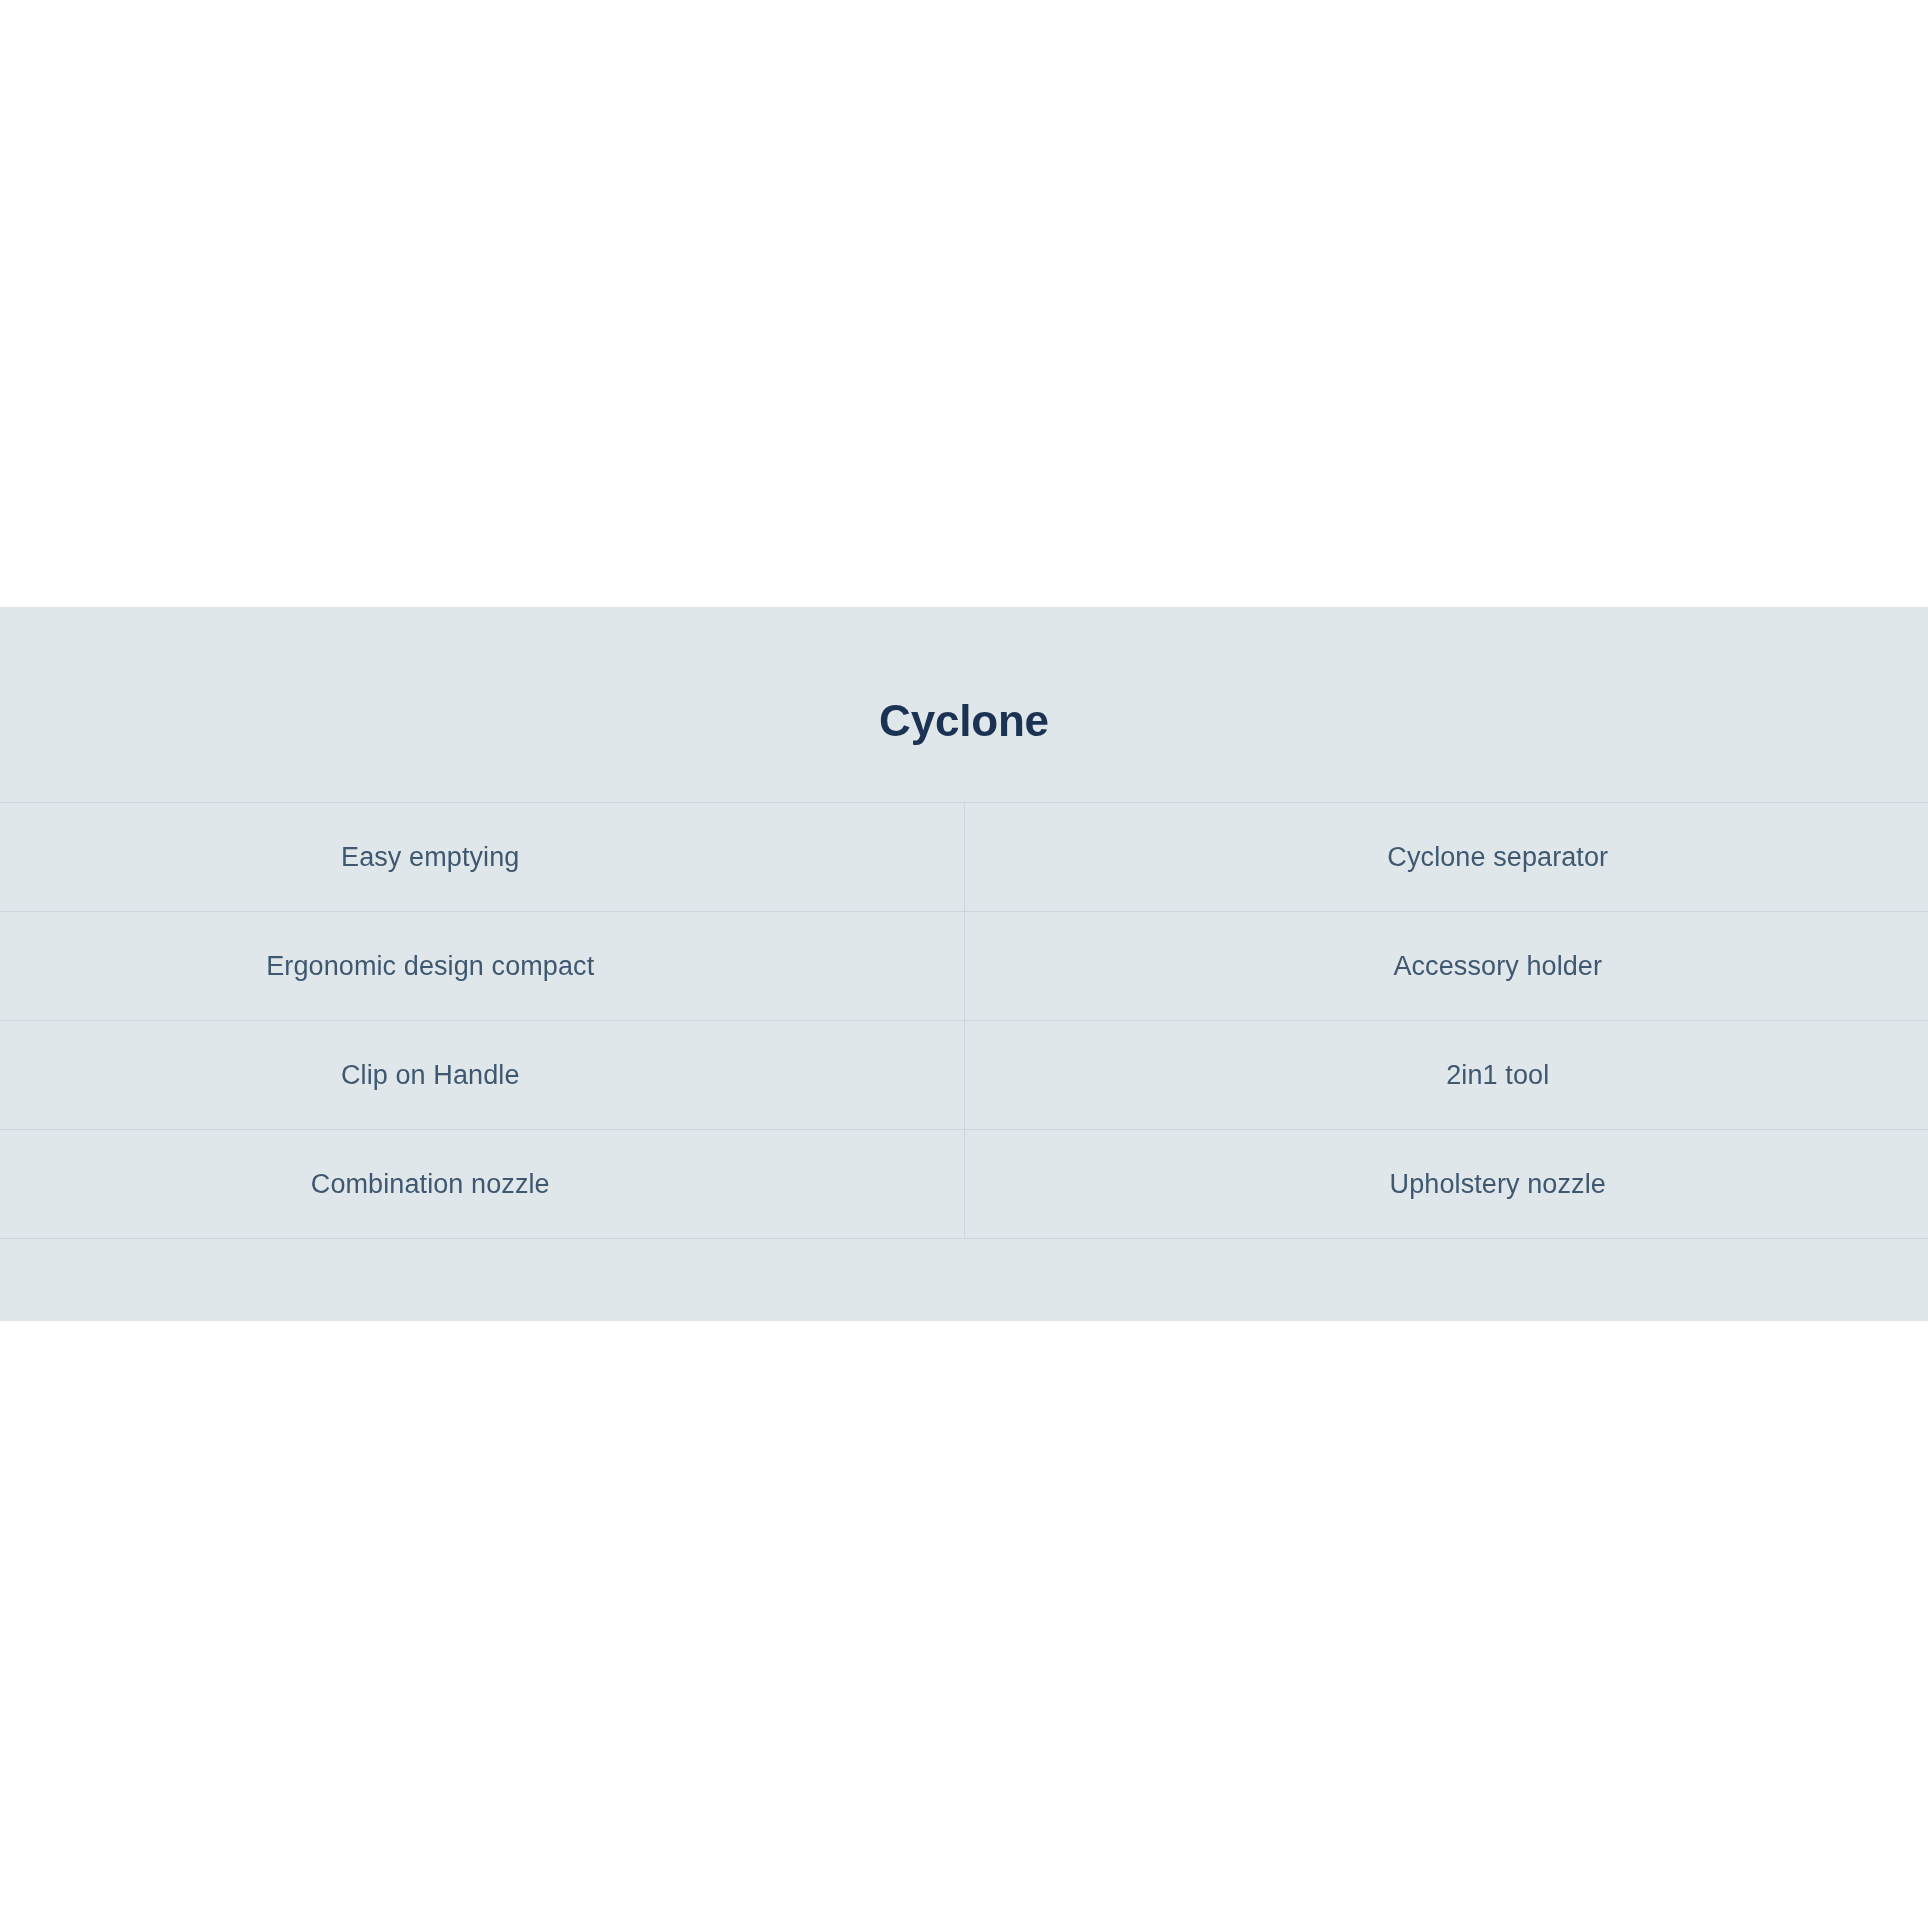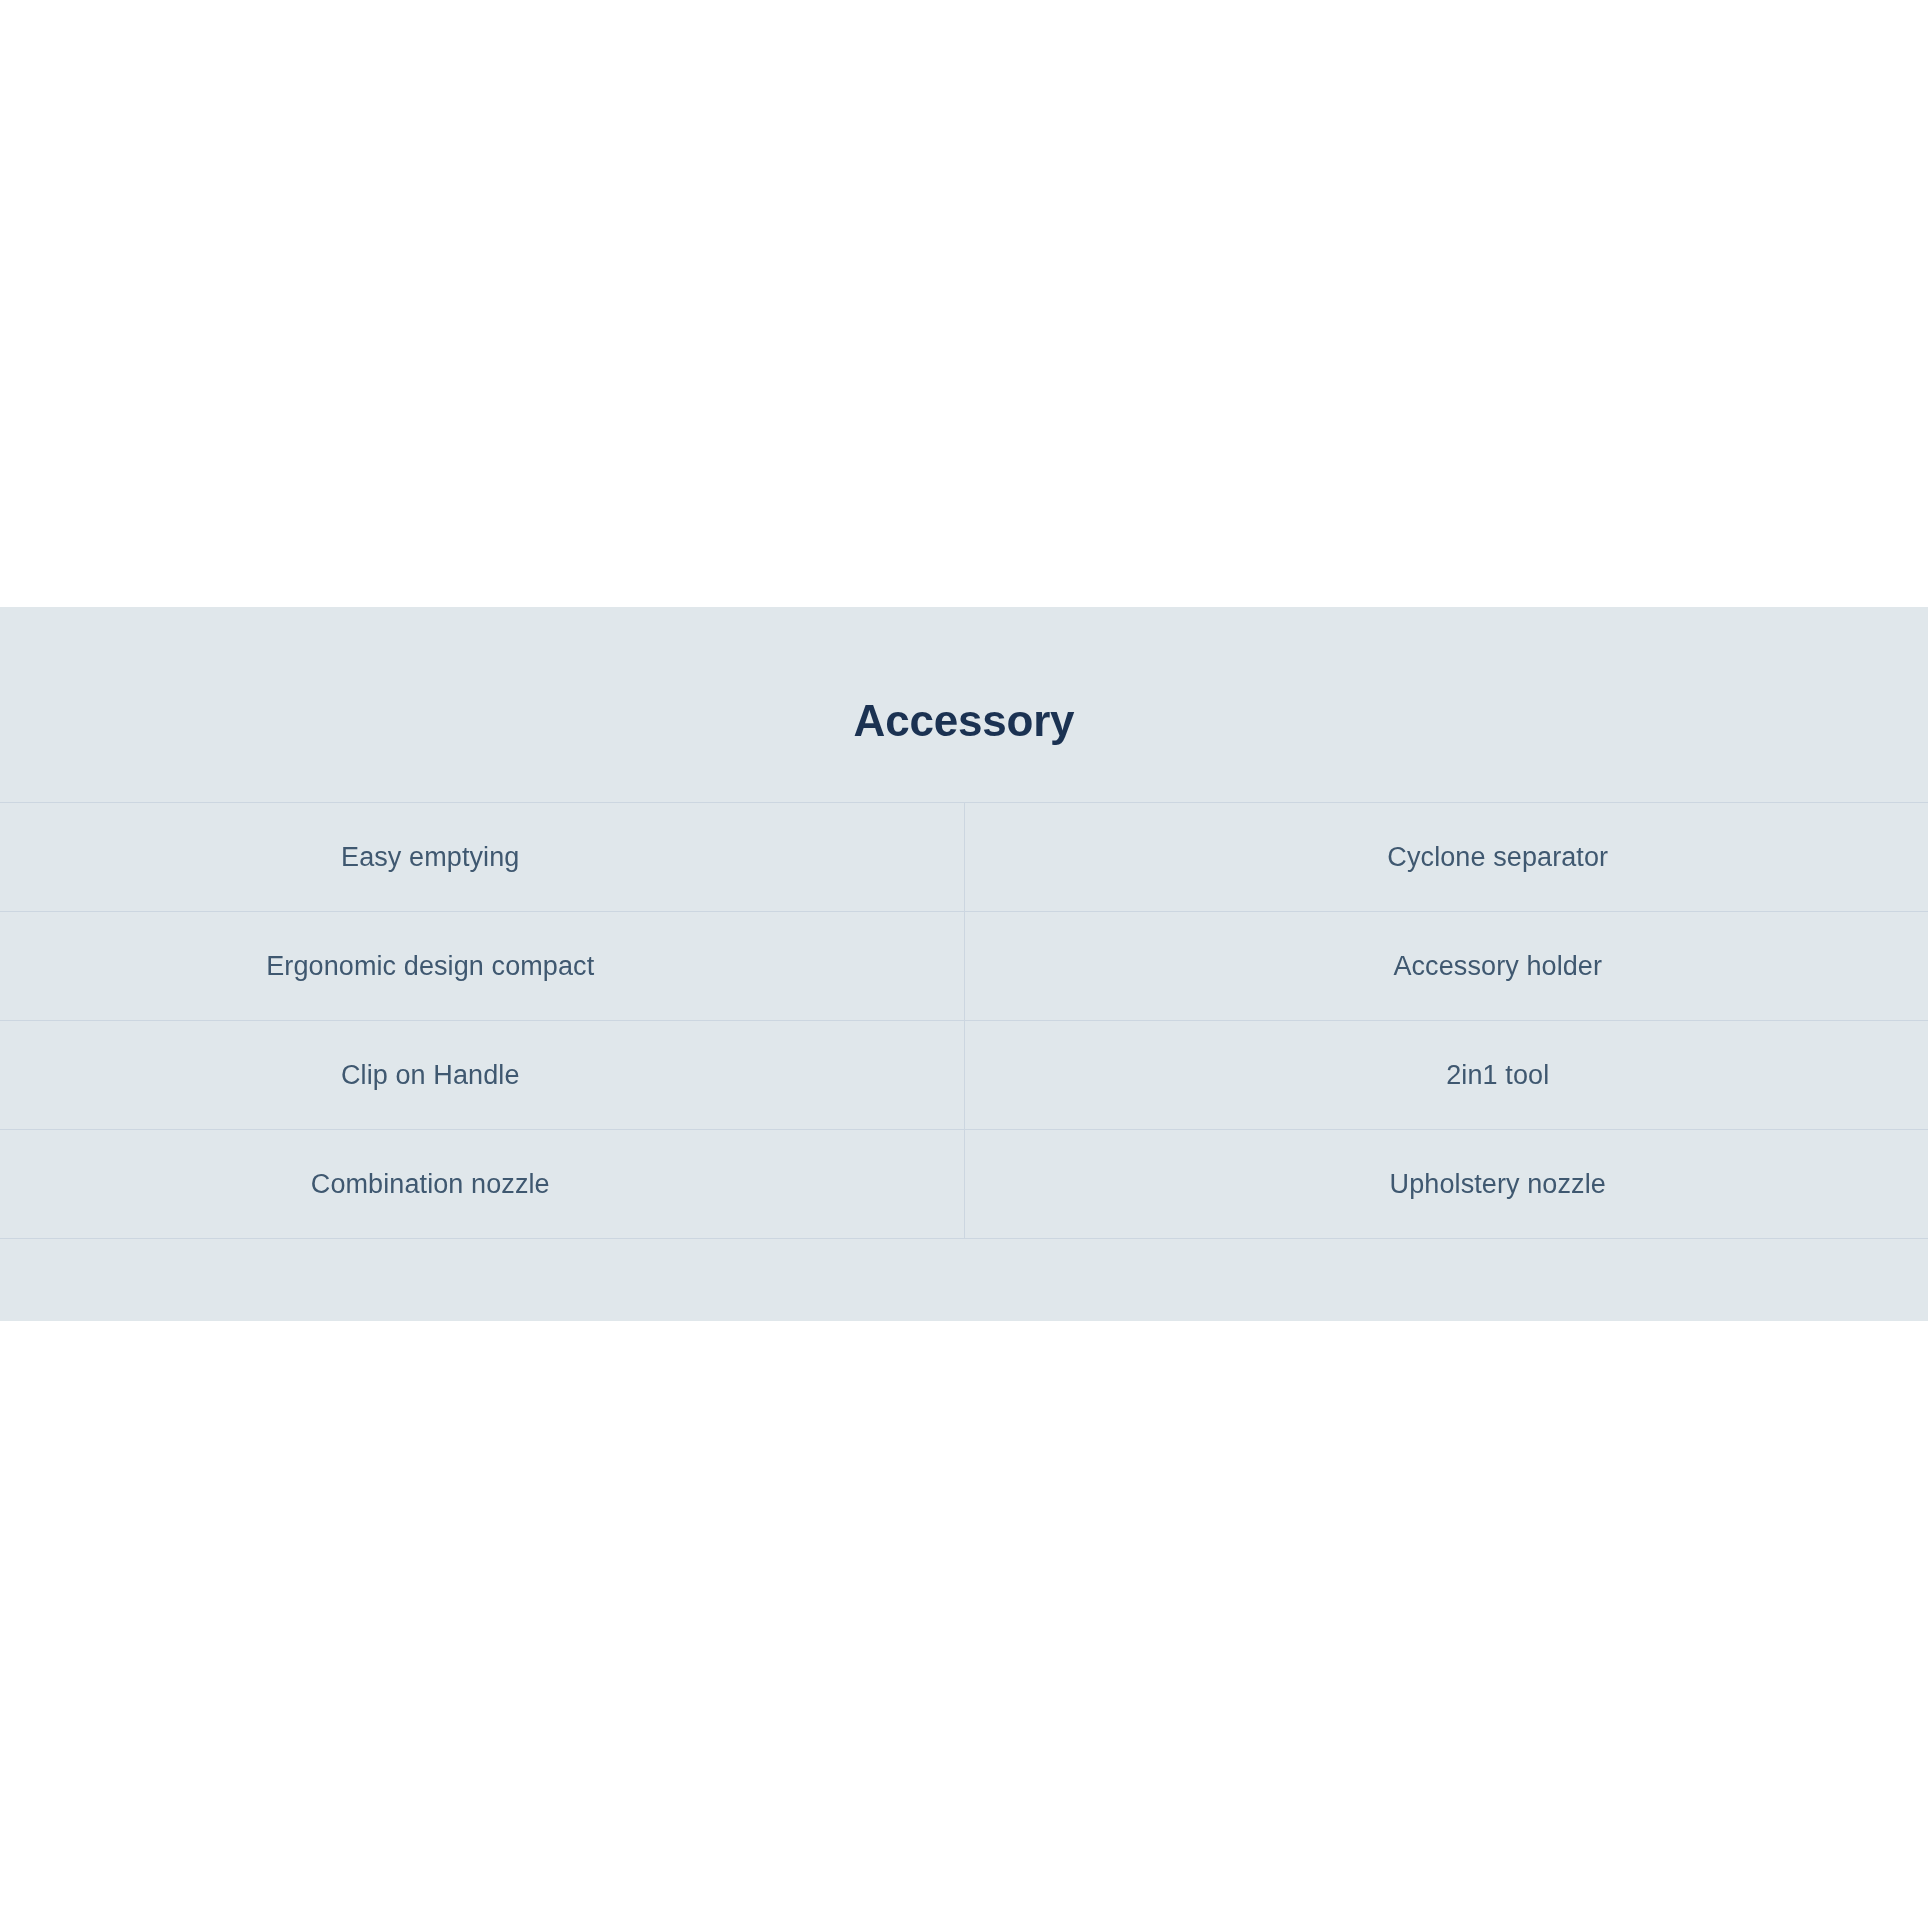--- a/index.html
+++ b/index.html
@@ -103,21 +103,21 @@
 </style>
 </head>
 <body>
 
 <div class="page">
 
   <div class="top-spacer"></div>
 
   <section class="features-section">
 
-    <h2 class="section-title">Accessory</h2>
+    <h2 class="section-title">Cyclone</h2>
 
     <div class="table-wrap">
       <table class="features-table">
         <tbody>
 
           <tr>
             <td class="col-left">Easy emptying</td>
             <td class="col-right">Cyclone separator</td>
           </tr>
 

